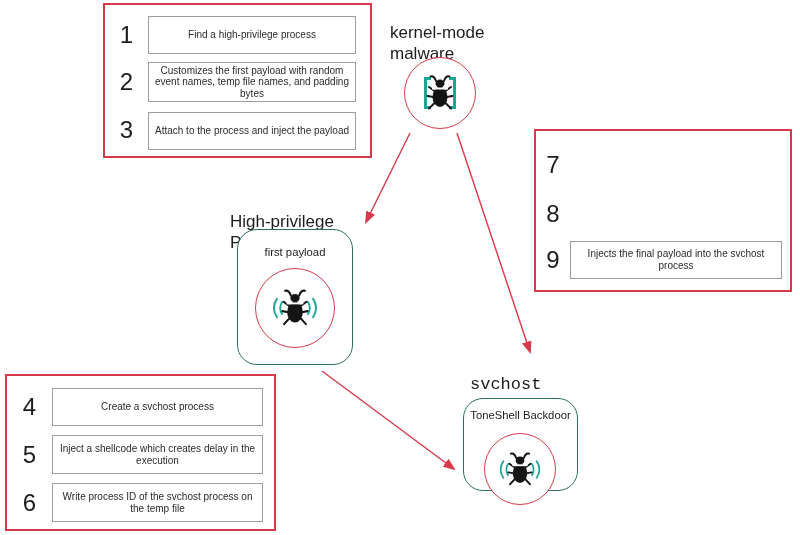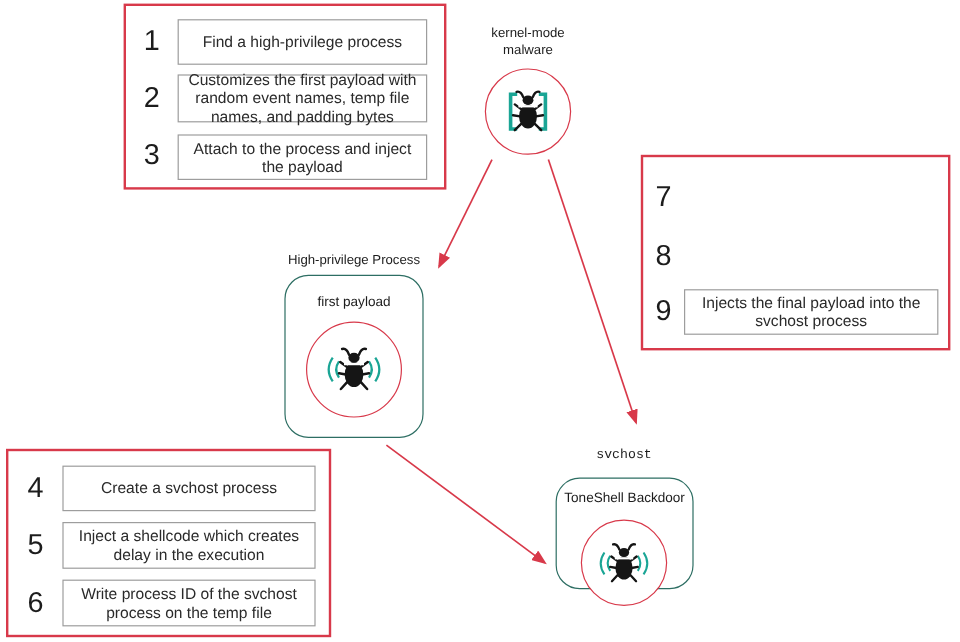--- a/index.html
+++ b/index.html
@@ -18,39 +18,39 @@
   #g-final{left:534px; top:129px; width:258px; height:163px; padding-top:12px;}
 
   .step-row{display:flex; align-items:stretch;}
   .step-num{display:flex; align-items:center; justify-content:center;
             font-size:24px; color:#1c1c1c;}
   #g-attach .step-num{width:43px;}
   #g-prep   .step-num{width:45px;}
   #g-final  .step-num{width:34px;}
   .step-box{flex:1; border:1px solid var(--gray); background:#fff;
             display:flex; align-items:center; justify-content:center;
-            text-align:center; font-size:13px; line-height:1.16;
+            text-align:center; font-size:10px; line-height:1.16;
             padding:18px 5px; color:#2a2a2a;}
   #g-attach .step-box{margin-right:14px;}
   #g-prep   .step-box{margin-right:11px;}
   #g-final  .step-box{margin-right:8px;}
 
   
   #g-attach .r1{height:37px; margin-bottom:9px;}
   #g-attach .r2{height:40px; margin-bottom:10px;}
   #g-attach .r3{height:36px;}
   #g-prep .r1{height:37px; margin-bottom:10px;}
   #g-prep .r2{height:39px; margin-bottom:9px;}
   #g-prep .r3{height:39px;}
   #g-final .r1{height:43px; margin-bottom:9px;}
   #g-final .r2{height:37px; margin-bottom:9px;}
   #g-final .r3{height:38px;}
 
   
-  .node-label{position:absolute; text-align:center; font-size:11px; color:#1c1c1c; line-height:1.25;}
+  .node-label{position:absolute; font-size:17px; color:#1c1c1c; line-height:1.25;}
   #lbl-kernel{left:390px; top:22px; width:100px;}
   #lbl-hpp{left:230px; top:211px; width:130px;}
   #lbl-svchost{left:470px; top:374px; width:100px;font-family:Liberation Mono, monospace;}
 
   .red-circle{position:absolute; border:1.6px solid var(--red); border-radius:50%;
               display:flex; align-items:center; justify-content:center; background:#fff;}
   #circ-kernel{left:404px; top:57px; width:72px; height:72px;}
 
   .proc-box{position:absolute; border:1.6px solid var(--teal-dark); border-radius:20px; background:#fff;}
   #box-hpp{left:237px; top:229px; width:116px; height:136px;text-decoration:underline;}

